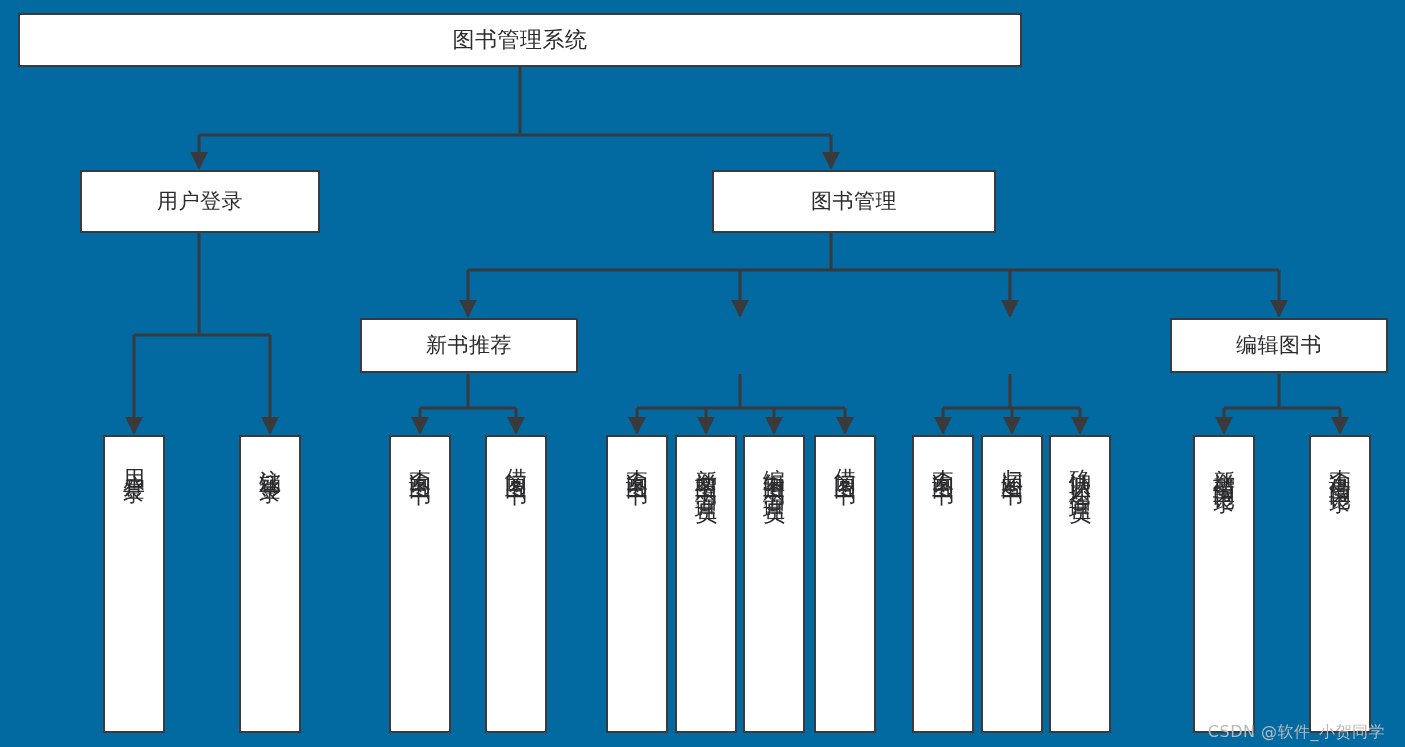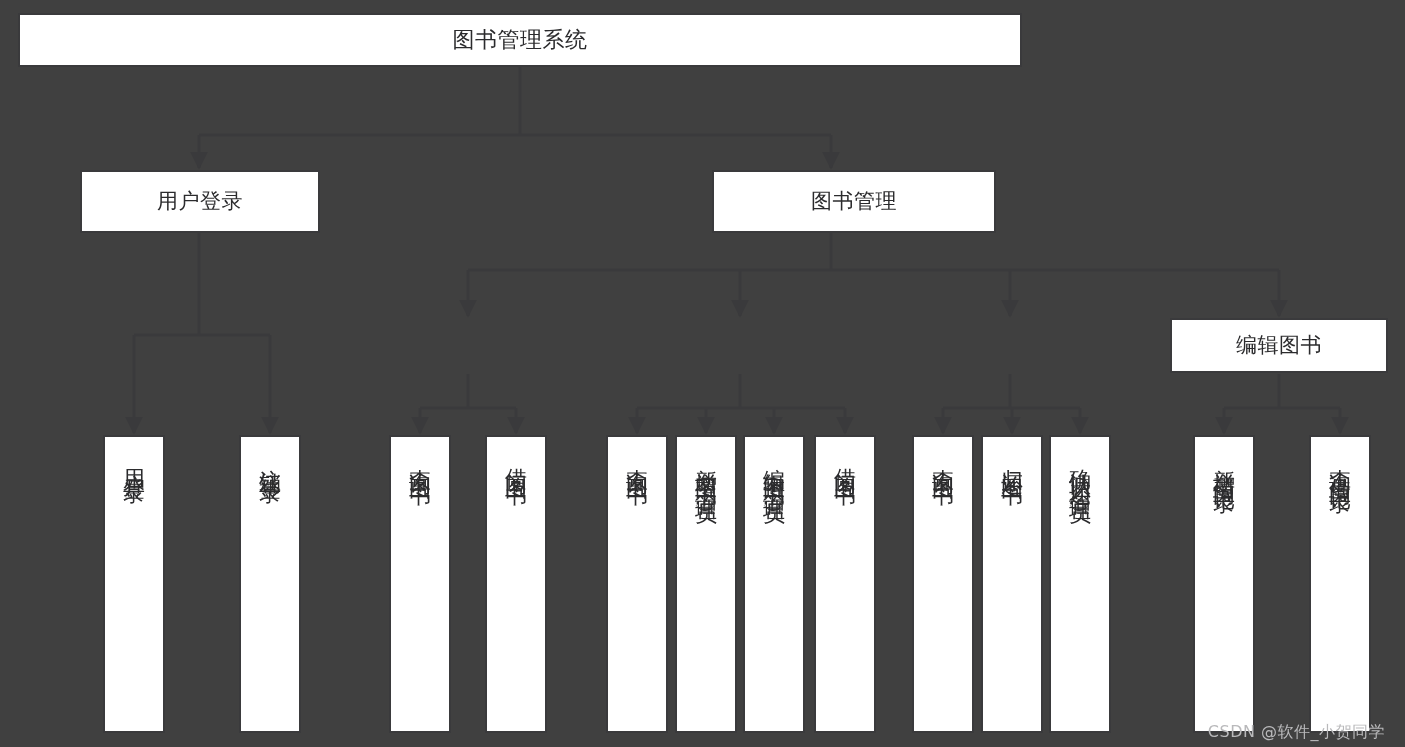--- a/index.html
+++ b/index.html
@@ -7,21 +7,21 @@
     padding: 0;
     background: #ffffff;
   }
   body {
     font-family: "DejaVu Sans", "Liberation Sans", sans-serif;
   }
   #canvas {
     position: relative;
     width: 1405px;
     height: 747px;
-    background: #404040;
+    background: #0369a1;
     overflow: hidden;
   }
   svg.wires {
     position: absolute;
     left: 0;
     top: 0;
     width: 1405px;
     height: 747px;
     pointer-events: none;
   }
@@ -131,20 +131,23 @@
     <span class="label">图书管理系统</span>
   </div>
 
   <div class="node h" style="left:80px; top:170px; width:240px; height:63px;">
     <span class="label">用户登录</span>
   </div>
   <div class="node h" style="left:712px; top:170px; width:284px; height:63px;">
     <span class="label">图书管理</span>
   </div>
 
+  <div class="node h" style="left:360px; top:318px; width:218px; height:55px;">
+    <span class="label">新书推荐</span>
+  </div>
   <div class="node h" style="left:1170px; top:318px; width:218px; height:55px;">
     <span class="label">编辑图书</span>
   </div>
 
   <div class="node v" style="left:103px; top:435px; width:62px; height:298px;">
     <span class="label">用户登录</span>
   </div>
   <div class="node v" style="left:239px; top:435px; width:62px; height:298px;">
     <span class="label">注销登录</span>
   </div>

